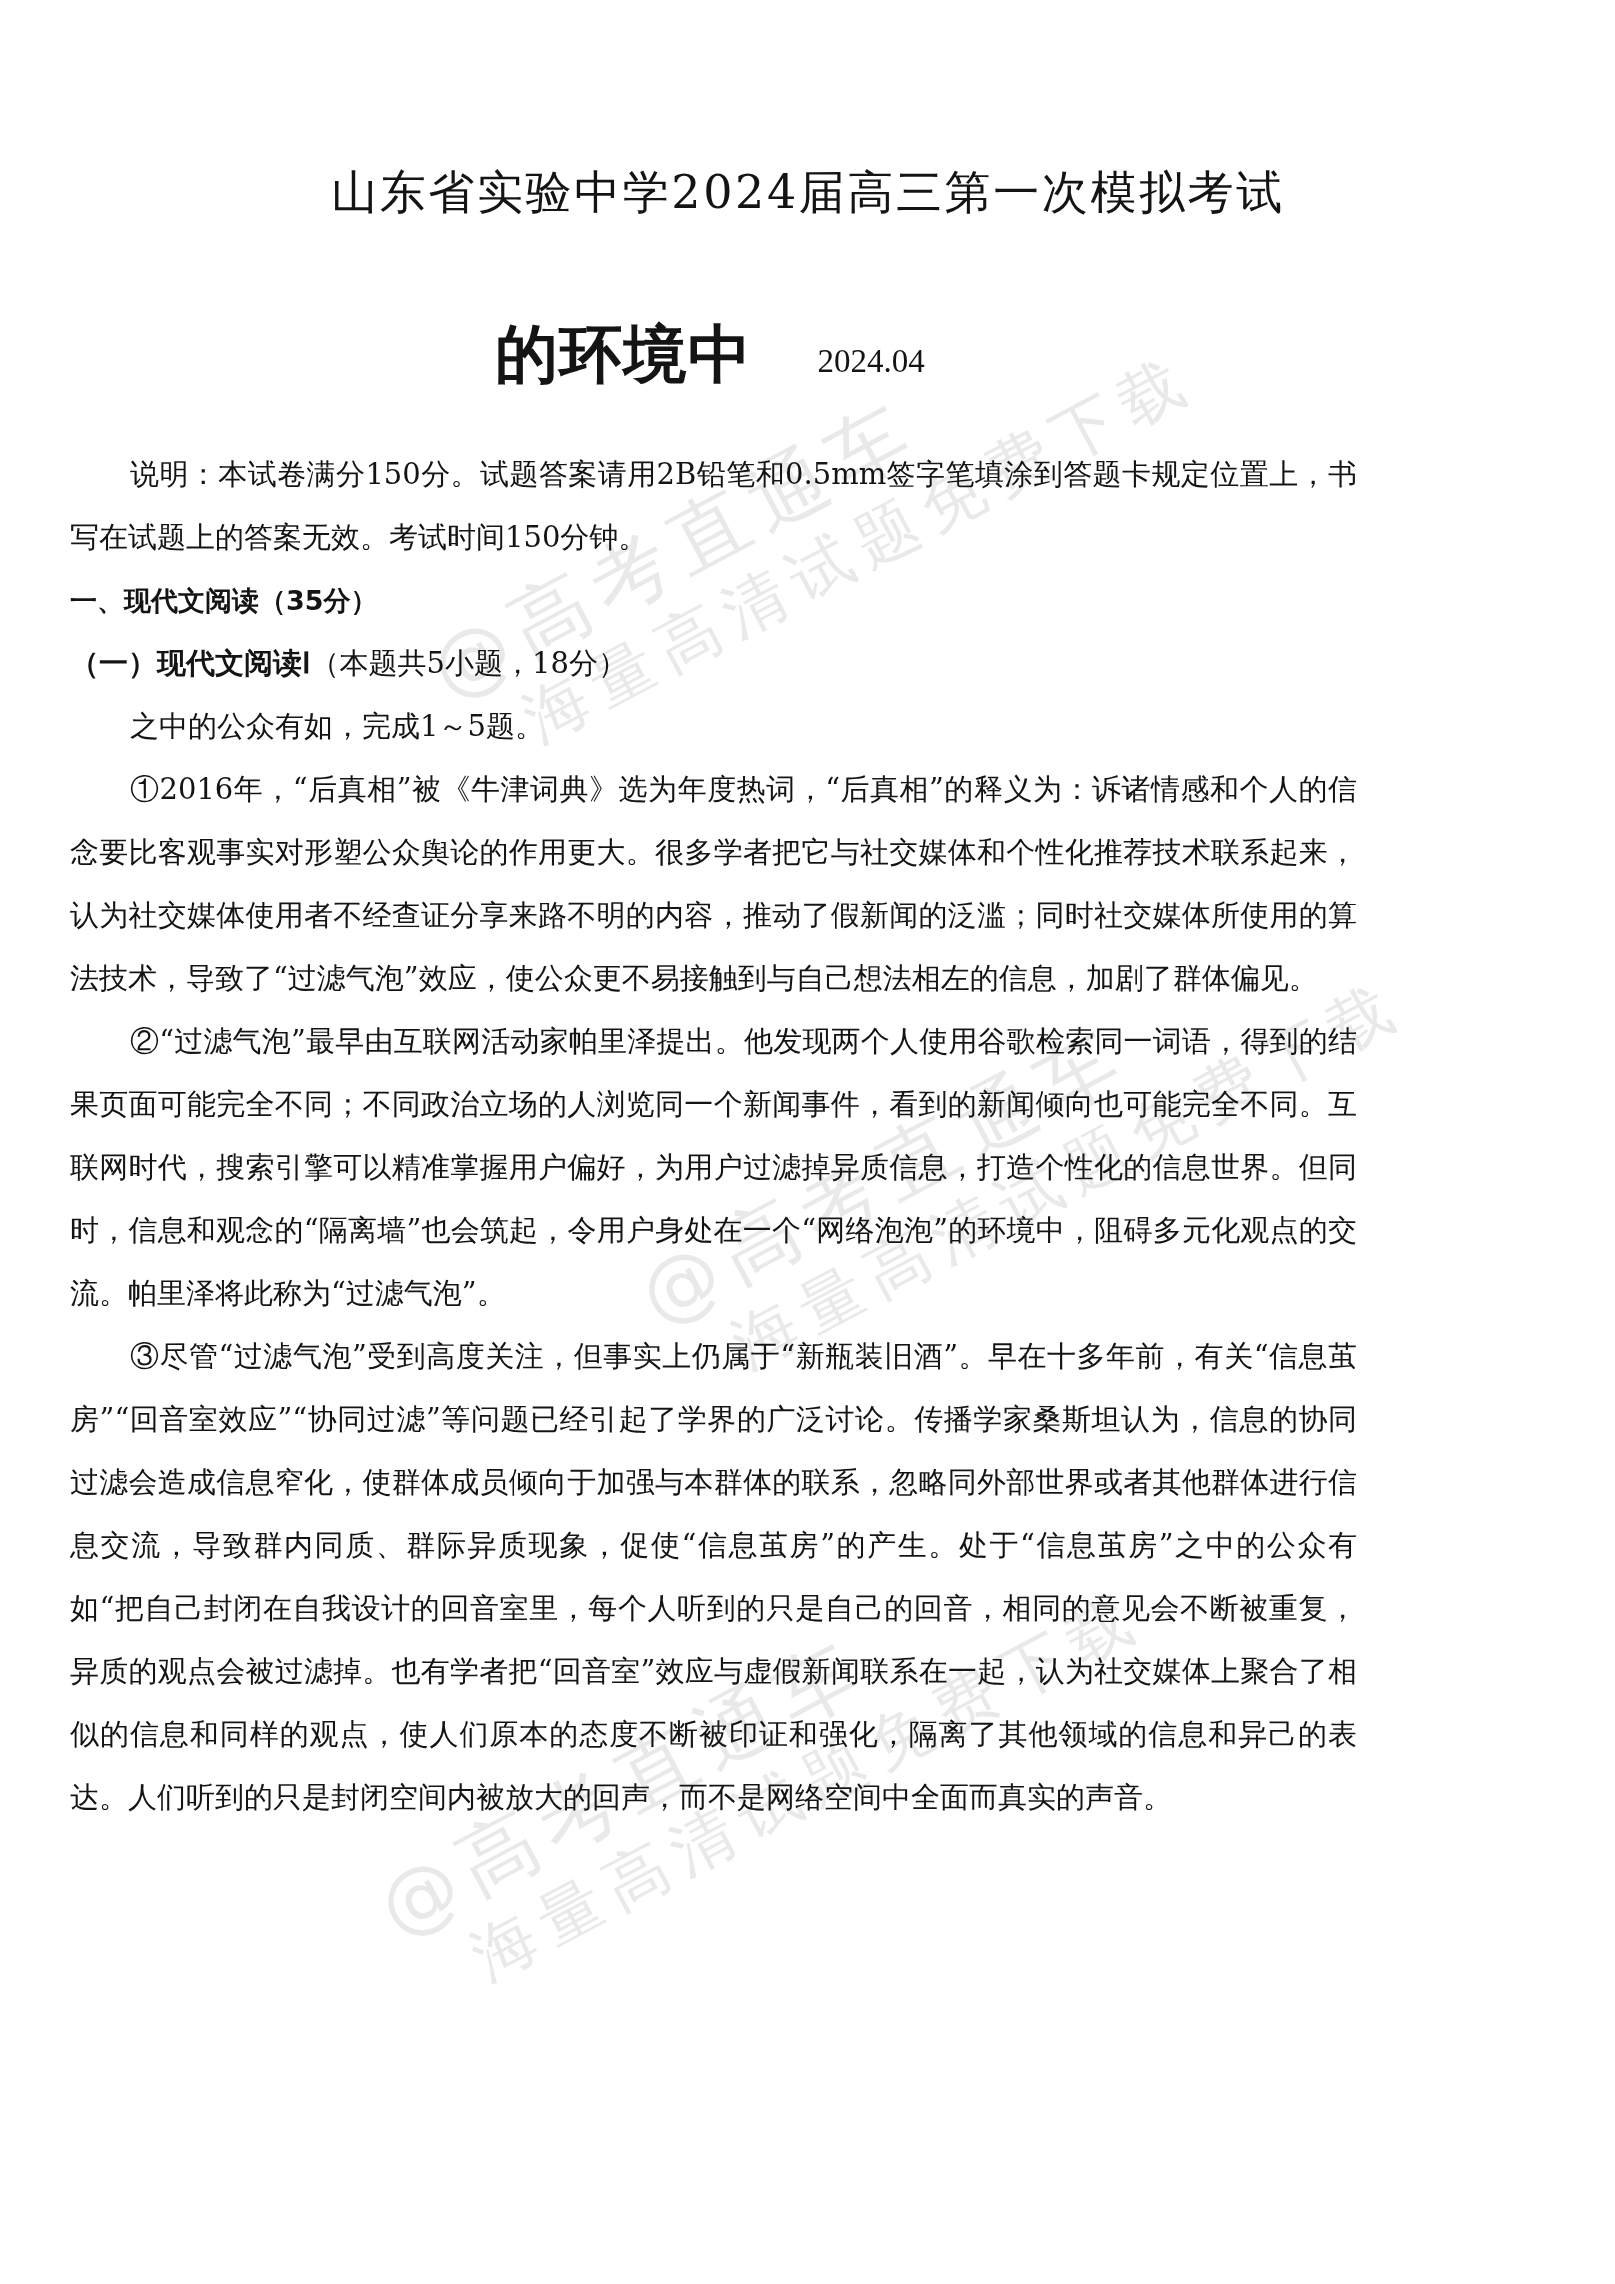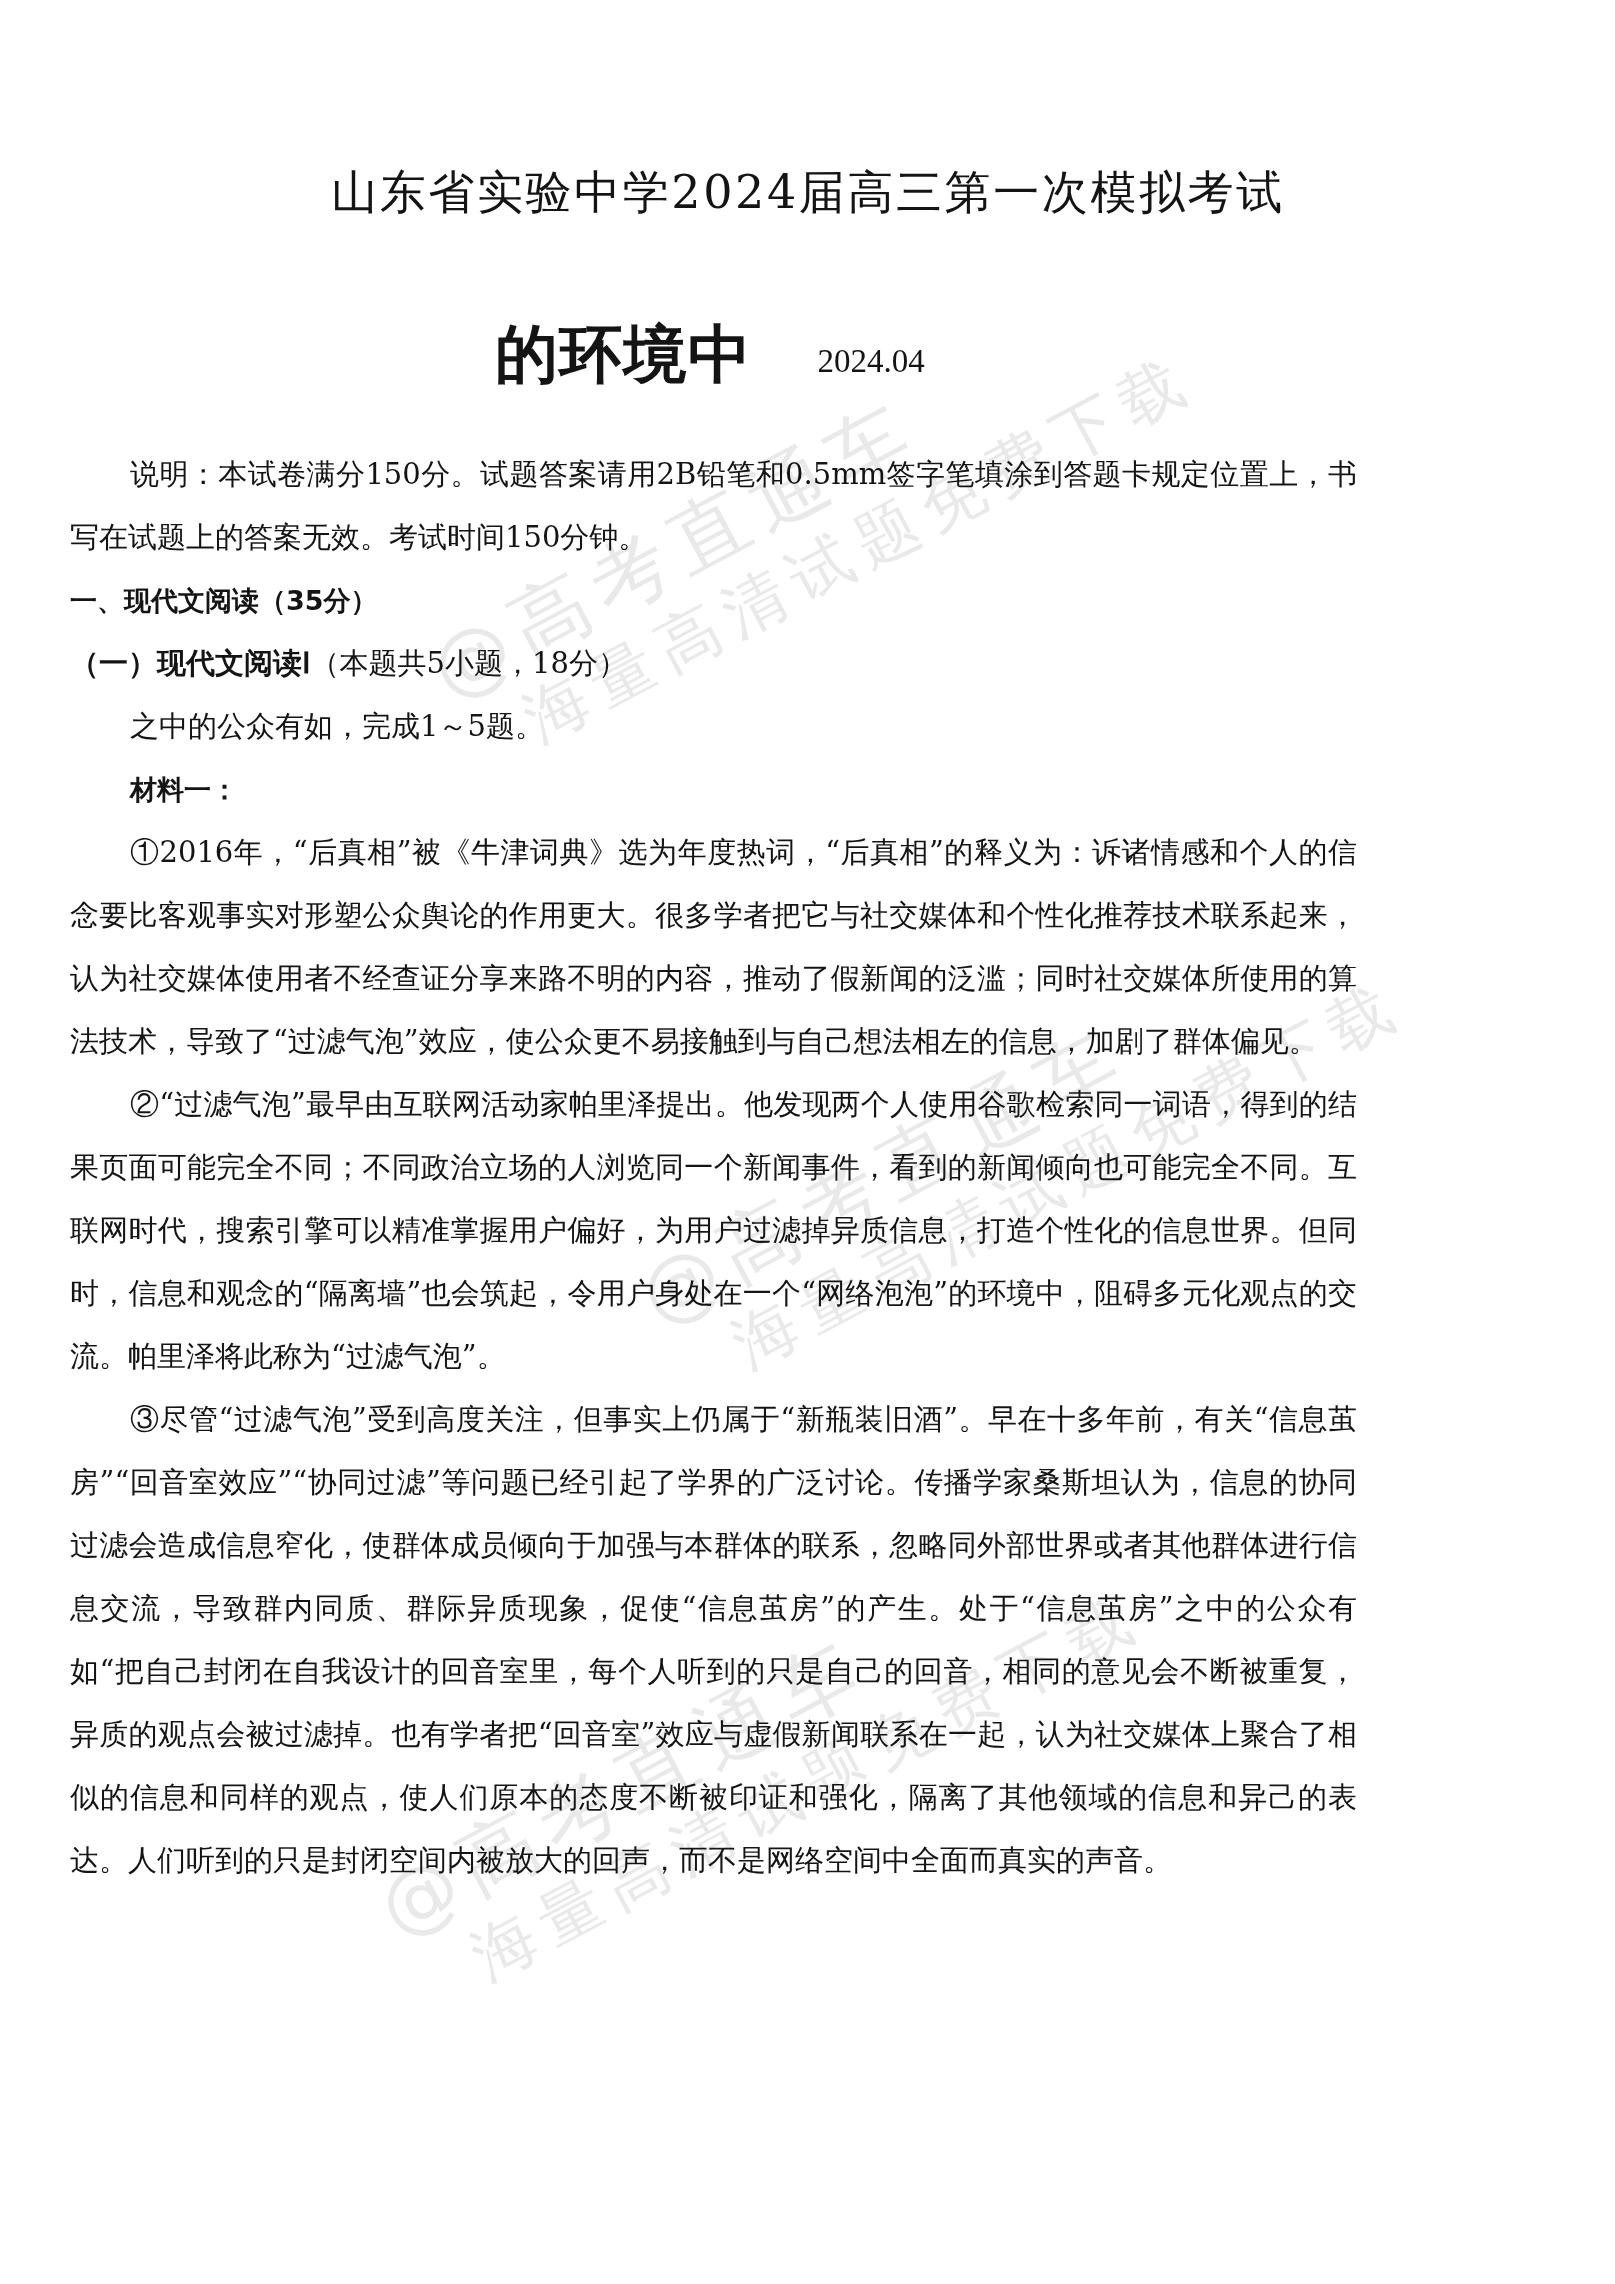--- a/index.html
+++ b/index.html
@@ -151,20 +151,19 @@
     <p class="line indent instructions">说明：本试卷满分150分。试题答案请用2B铅笔和0.5mm签字笔填涂到答题卡规定位置上，书写在试题上的答案无效。考试时间150分钟。</p>
 
     <p class="line section-head">一、现代文阅读（35分）</p>
 
     <p class="line subsection-head">
       <span class="bold">（一）现代文阅读Ⅰ</span><span>（本题共5小题，18分）</span>
     </p>
 
     <p class="line indent directions">之中的公众有如，完成1～5题。</p>
 
-    <p class="line indent material-label">材料一：</p>
 
     <p class="line indent para">①2016年，“后真相”被《牛津词典》选为年度热词，“后真相”的释义为：诉诸情感和个人的信念要比客观事实对形塑公众舆论的作用更大。很多学者把它与社交媒体和个性化推荐技术联系起来，认为社交媒体使用者不经查证分享来路不明的内容，推动了假新闻的泛滥；同时社交媒体所使用的算法技术，导致了“过滤气泡”效应，使公众更不易接触到与自己想法相左的信息，加剧了群体偏见。</p>
     <p class="line indent para">②“过滤气泡”最早由互联网活动家帕里泽提出。他发现两个人使用谷歌检索同一词语，得到的结果页面可能完全不同；不同政治立场的人浏览同一个新闻事件，看到的新闻倾向也可能完全不同。互联网时代，搜索引擎可以精准掌握用户偏好，为用户过滤掉异质信息，打造个性化的信息世界。但同时，信息和观念的“隔离墙”也会筑起，令用户身处在一个“网络泡泡”的环境中，阻碍多元化观点的交流。帕里泽将此称为“过滤气泡”。</p>
     <p class="line indent para">③尽管“过滤气泡”受到高度关注，但事实上仍属于“新瓶装旧酒”。早在十多年前，有关“信息茧房”“回音室效应”“协同过滤”等问题已经引起了学界的广泛讨论。传播学家桑斯坦认为，信息的协同过滤会造成信息窄化，使群体成员倾向于加强与本群体的联系，忽略同外部世界或者其他群体进行信息交流，导致群内同质、群际异质现象，促使“信息茧房”的产生。处于“信息茧房”之中的公众有如“把自己封闭在自我设计的回音室里，每个人听到的只是自己的回音，相同的意见会不断被重复，异质的观点会被过滤掉。也有学者把“回音室”效应与虚假新闻联系在一起，认为社交媒体上聚合了相似的信息和同样的观点，使人们原本的态度不断被印证和强化，隔离了其他领域的信息和异己的表达。人们听到的只是封闭空间内被放大的回声，而不是网络空间中全面而真实的声音。</p>
   </div>
 </div>
 
 
 </body></html>

